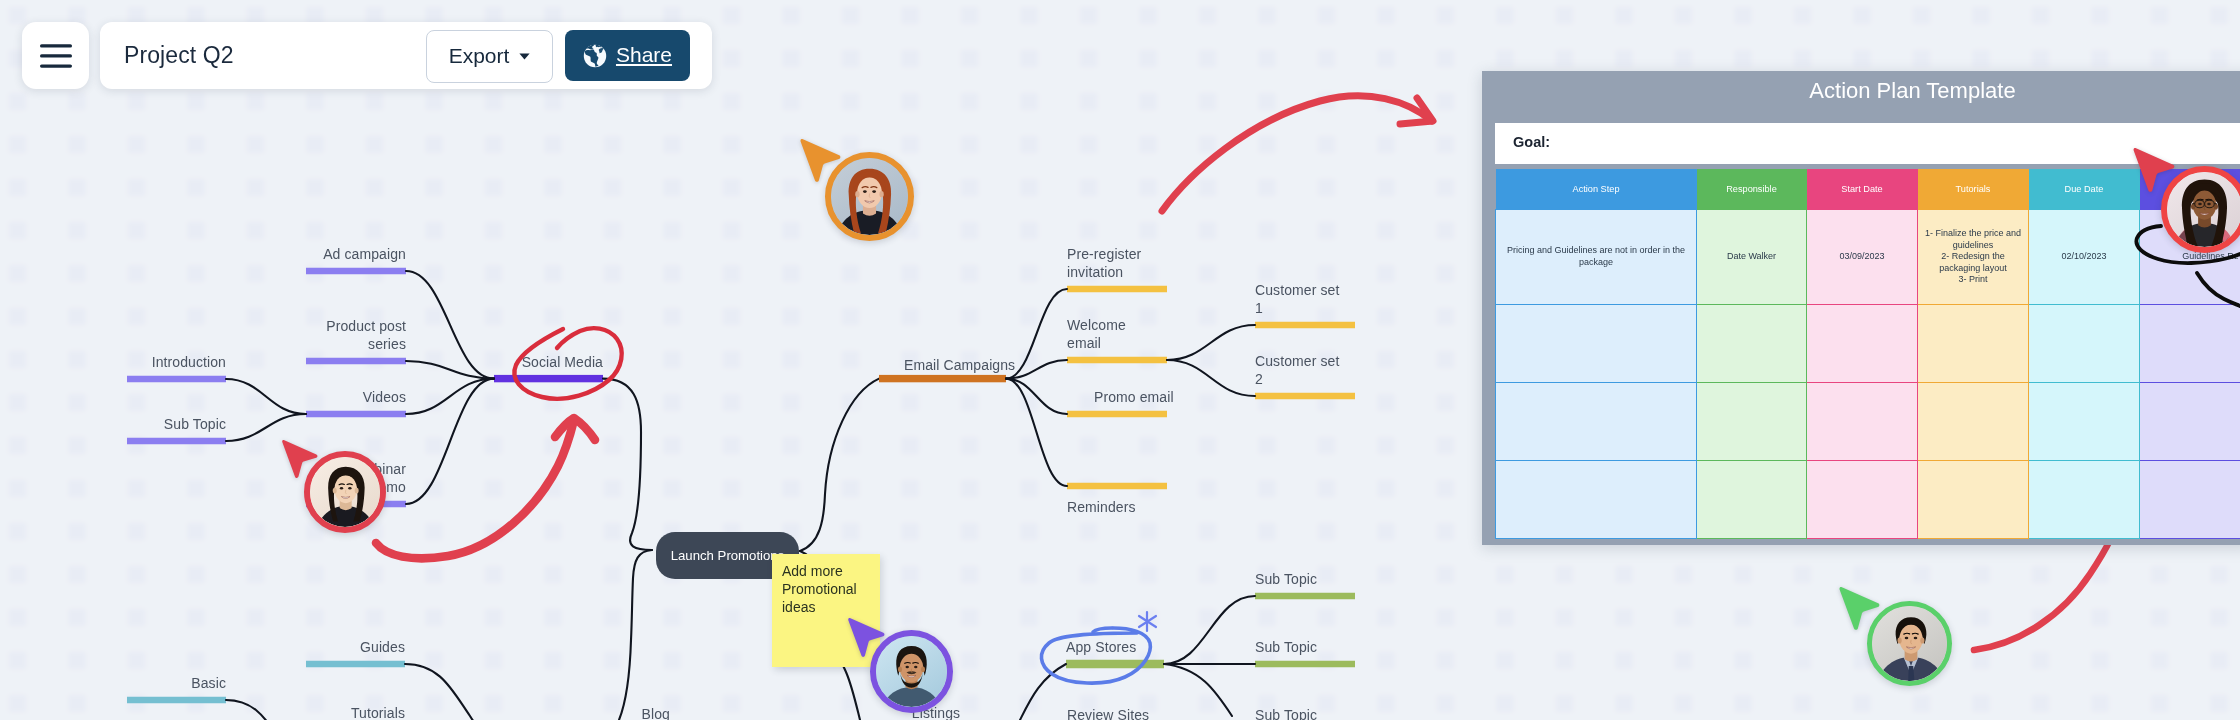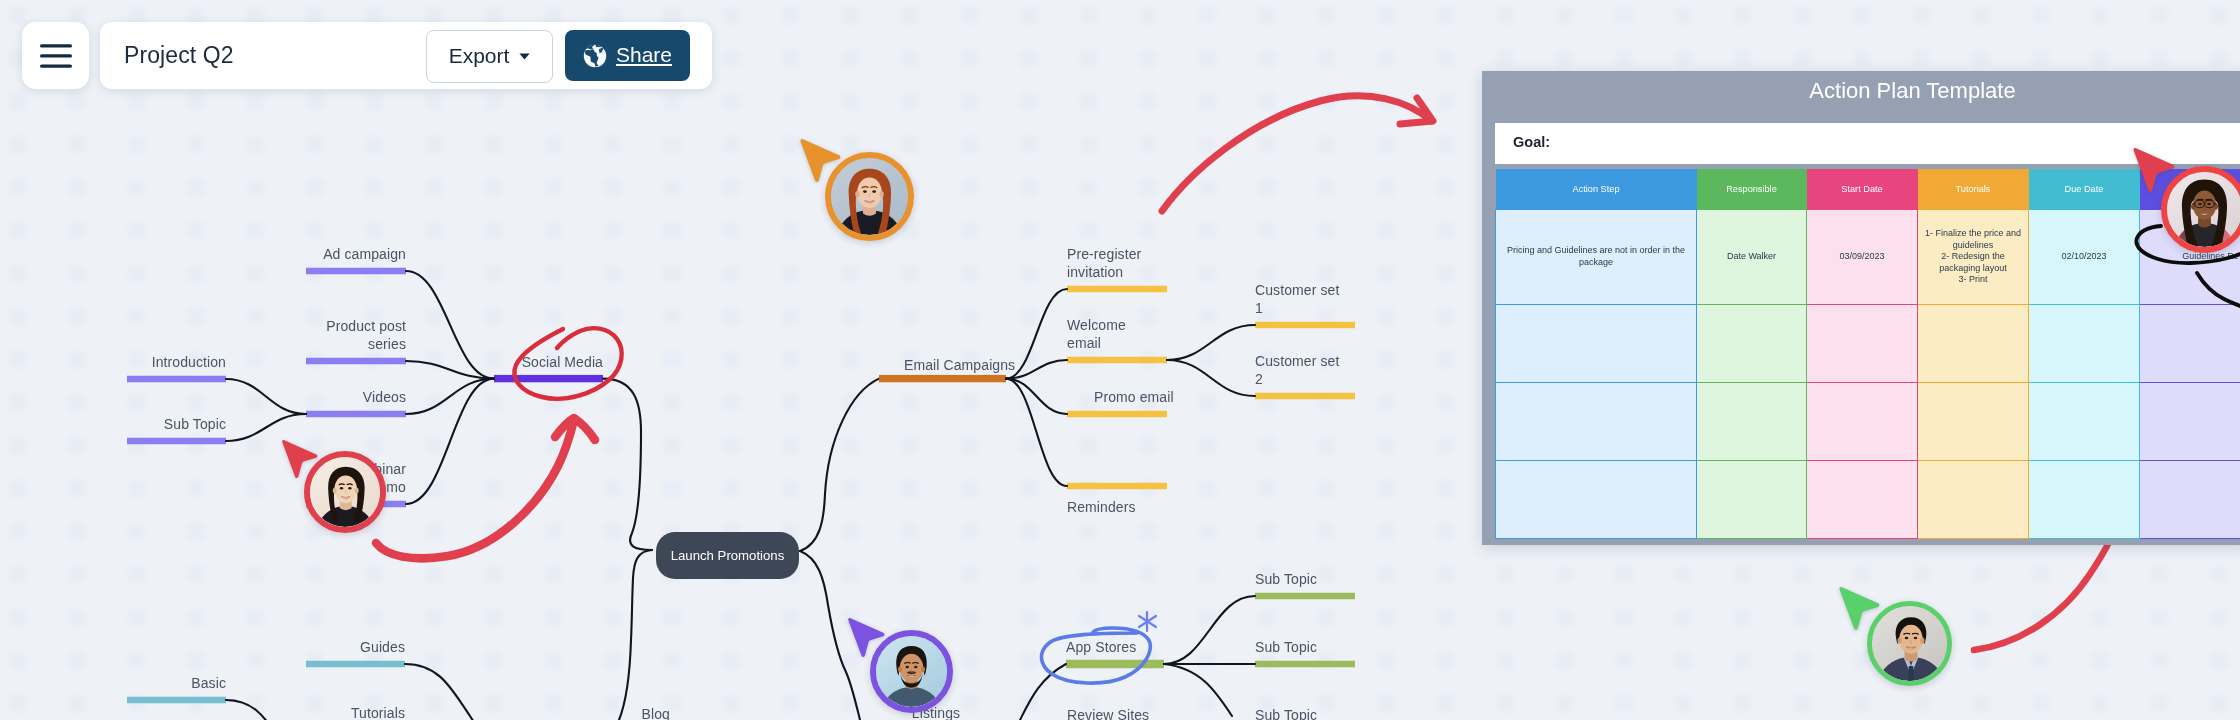--- a/index.html
+++ b/index.html
@@ -142,20 +142,23 @@
       <div class="mm-label left" style="left: 1255px; top: 639px; width: 160px;">Sub Topic</div>
       <div class="mm-label left" style="left: 1255px; top: 707px; width: 160px;">Sub Topic</div>
       <div class="mm-label left" style="left: 1067px; top: 707px; width: 160px;">Review Sites</div>
       <div class="mm-label left" style="left: 876px; top: 705px; width: 120px; text-align: center;">Listings</div>
     </div>
 
   <div class="pill" style="left:656px;top:532px;width:143px;height:47px;border-radius:19px;">
     <span>Launch Promotions</span>
   </div>
 
+  <div class="note" style="left:772px;top:554px;width:108px;height:113px;">
+    <div class="txt">Add more Promotional ideas</div>
+  </div>
 
   <svg id="annot" width="2240" height="720" style="position:absolute;left:0;top:0;pointer-events:none;">
       <path d="M563,329 C541,340 522,352 516,365 C510,379 521,392 542,397 C566,403 594,393 609,380 C623,368 625,350 617,339 C608,327 592,326 580,331 C569,336 562,342 557,348" stroke="#d92d3c" stroke-width="4.4" fill="none" stroke-linecap="round" stroke-linejoin="round"></path>
       <path d="M376,543 C386,556 412,562 448,556 C496,548 538,506 558,466 C566,450 571,432 574,420" stroke="#e0404e" stroke-width="8.6" fill="none" stroke-linecap="round" stroke-linejoin="round"></path>
       <path d="M555,437 C561,429 569,421 574,418 C580,422 589,431 595,440" stroke="#e0404e" stroke-width="8.6" fill="none" stroke-linecap="round" stroke-linejoin="round"></path>
       <path d="M1162,211 C1190,172 1250,120 1320,101 C1368,88 1408,101 1432,121" stroke="#e0404e" stroke-width="7" fill="none" stroke-linecap="round" stroke-linejoin="round"></path>
       <path d="M1417,98 L1433,121 L1400,124" stroke="#e0404e" stroke-width="7" fill="none" stroke-linecap="round" stroke-linejoin="round"></path>
       <path d="M1974,650 C2020,644 2063,615 2090,574 C2110,544 2118,524 2120,513" stroke="#e0404e" stroke-width="6.6" fill="none" stroke-linecap="round" stroke-linejoin="round"></path>
       <path d="M2103,532 C2109,525 2117,516 2120,512 C2126,518 2135,528 2141,535" stroke="#e0404e" stroke-width="6.6" fill="none" stroke-linecap="round" stroke-linejoin="round"></path>
       <path d="M1137,633 C1100,633 1060,634 1049,643 C1038,652 1039,665 1052,674 C1068,685 1105,686 1125,677 C1145,668 1152,652 1150,643 C1147,632 1130,628 1113,628" stroke="#5b7ce8" stroke-width="3.6" fill="none" stroke-linecap="round" stroke-linejoin="round"></path>

